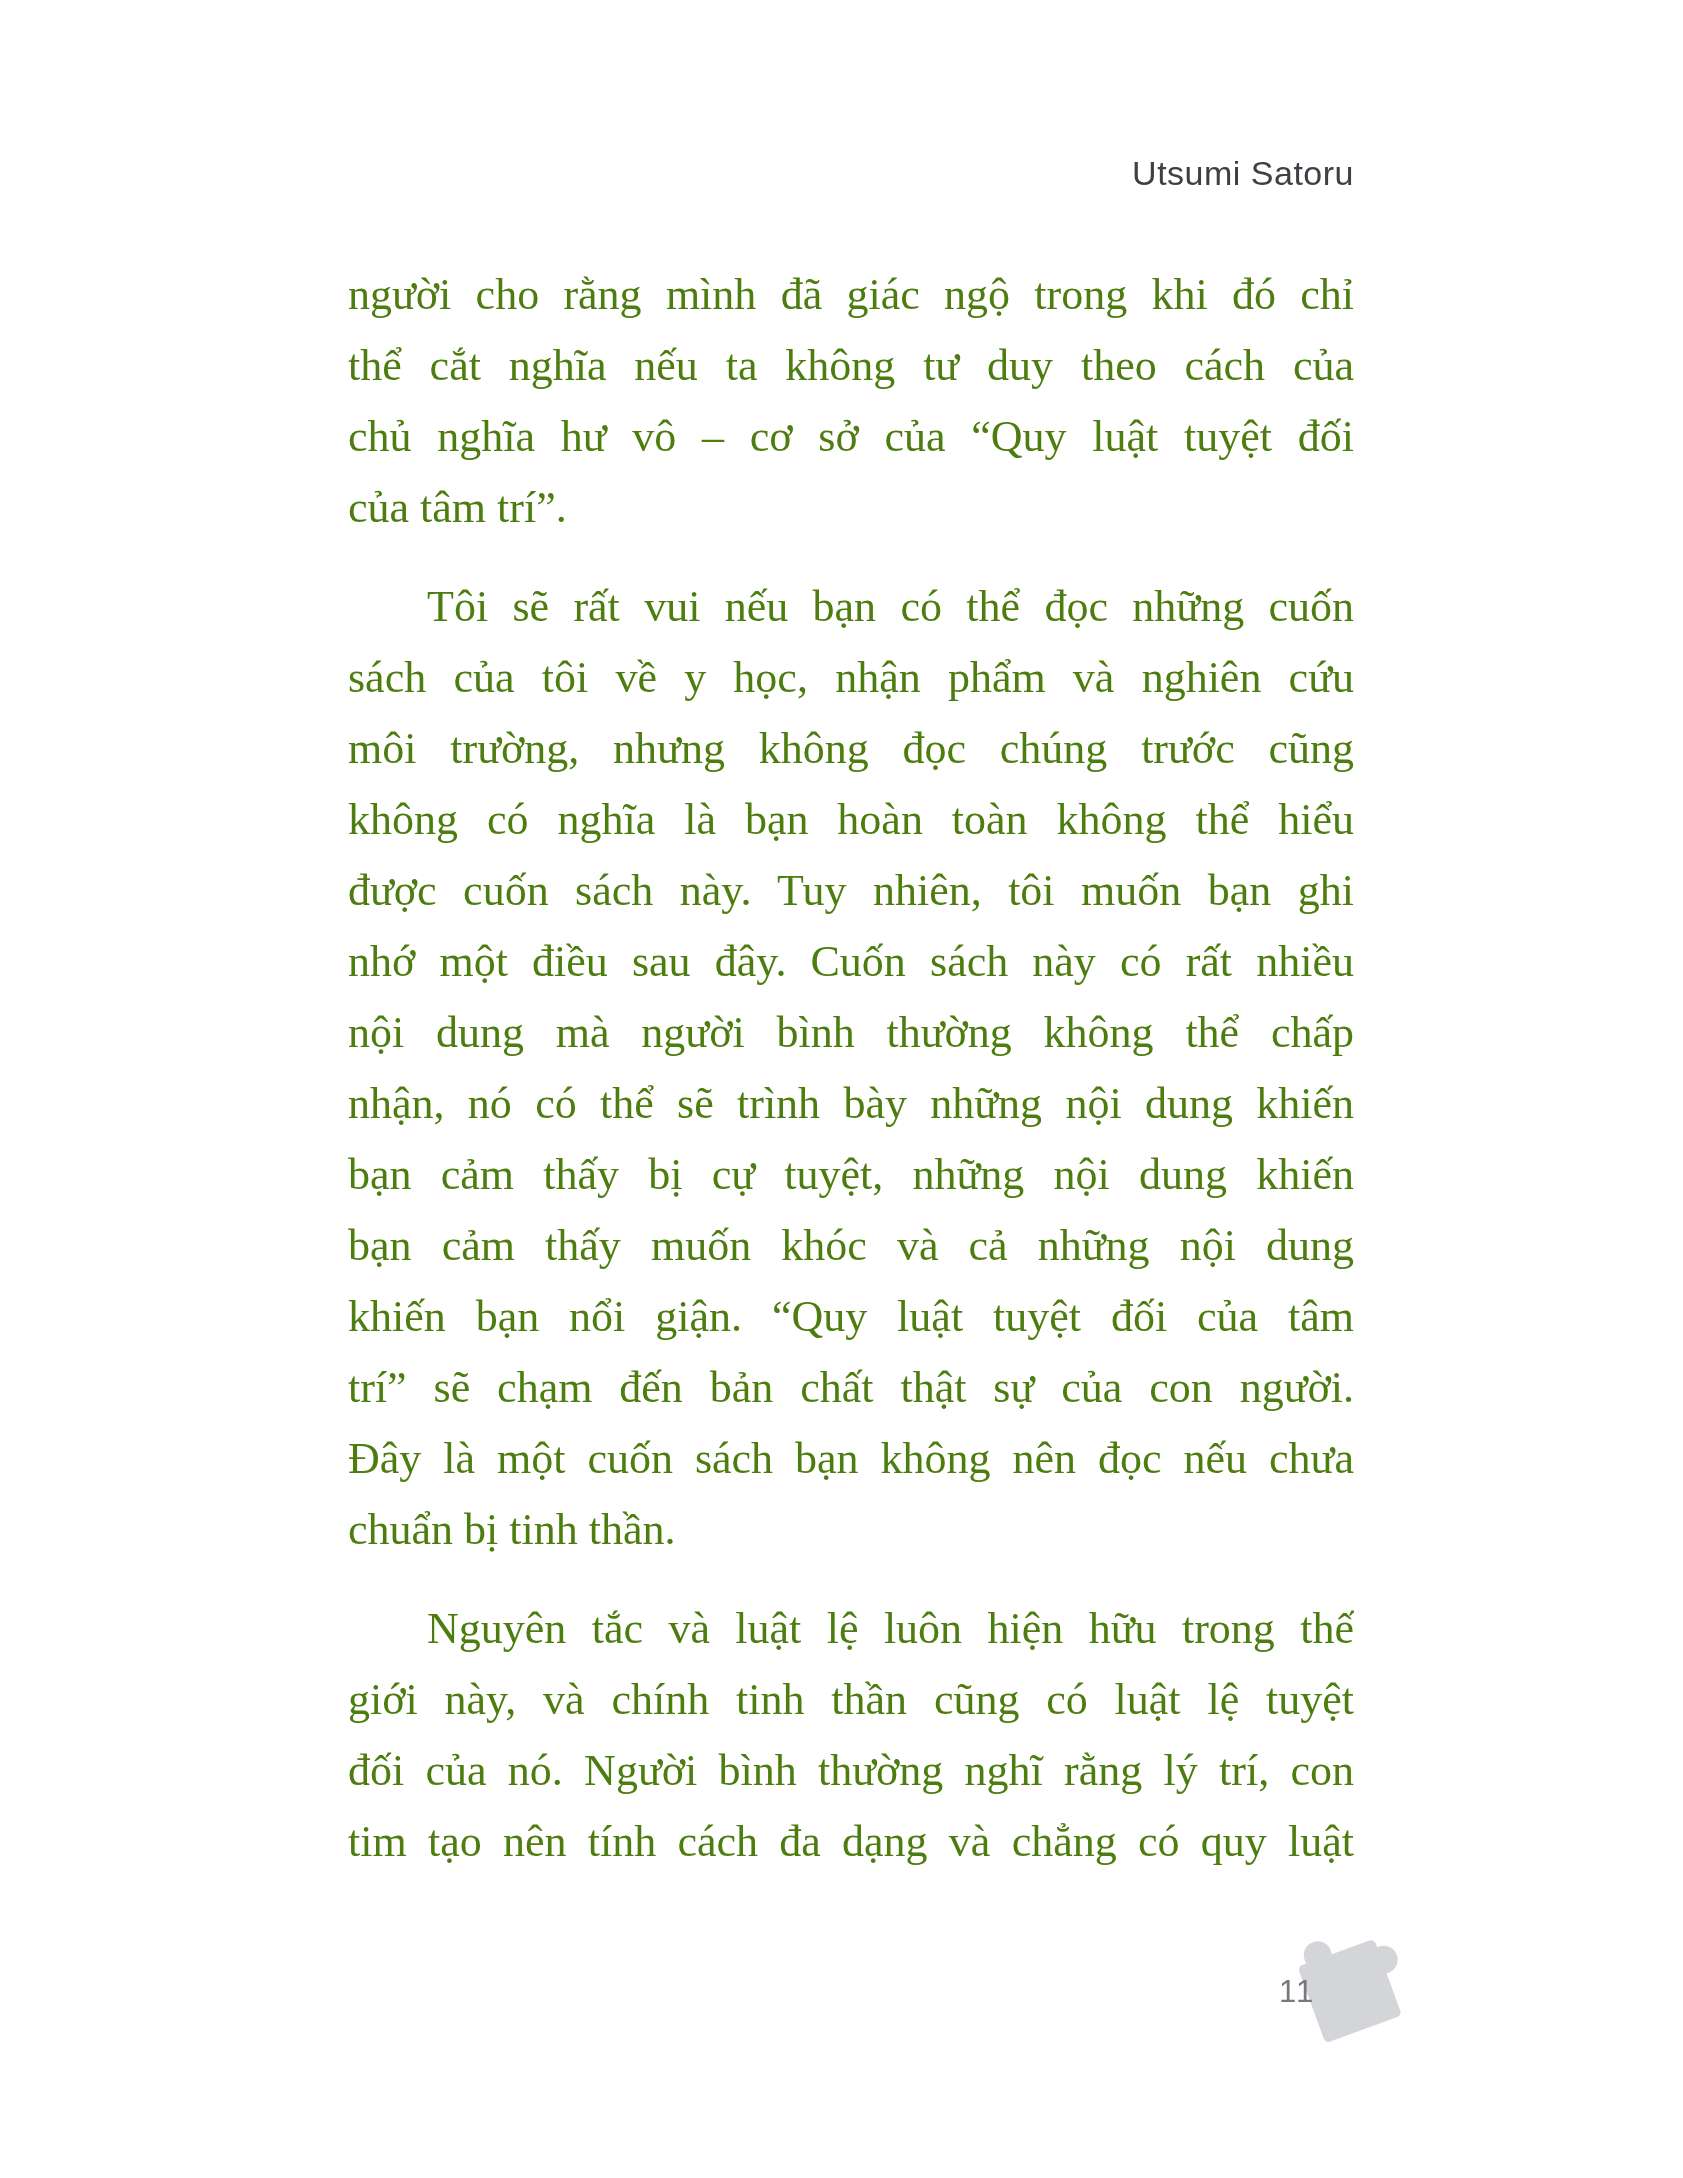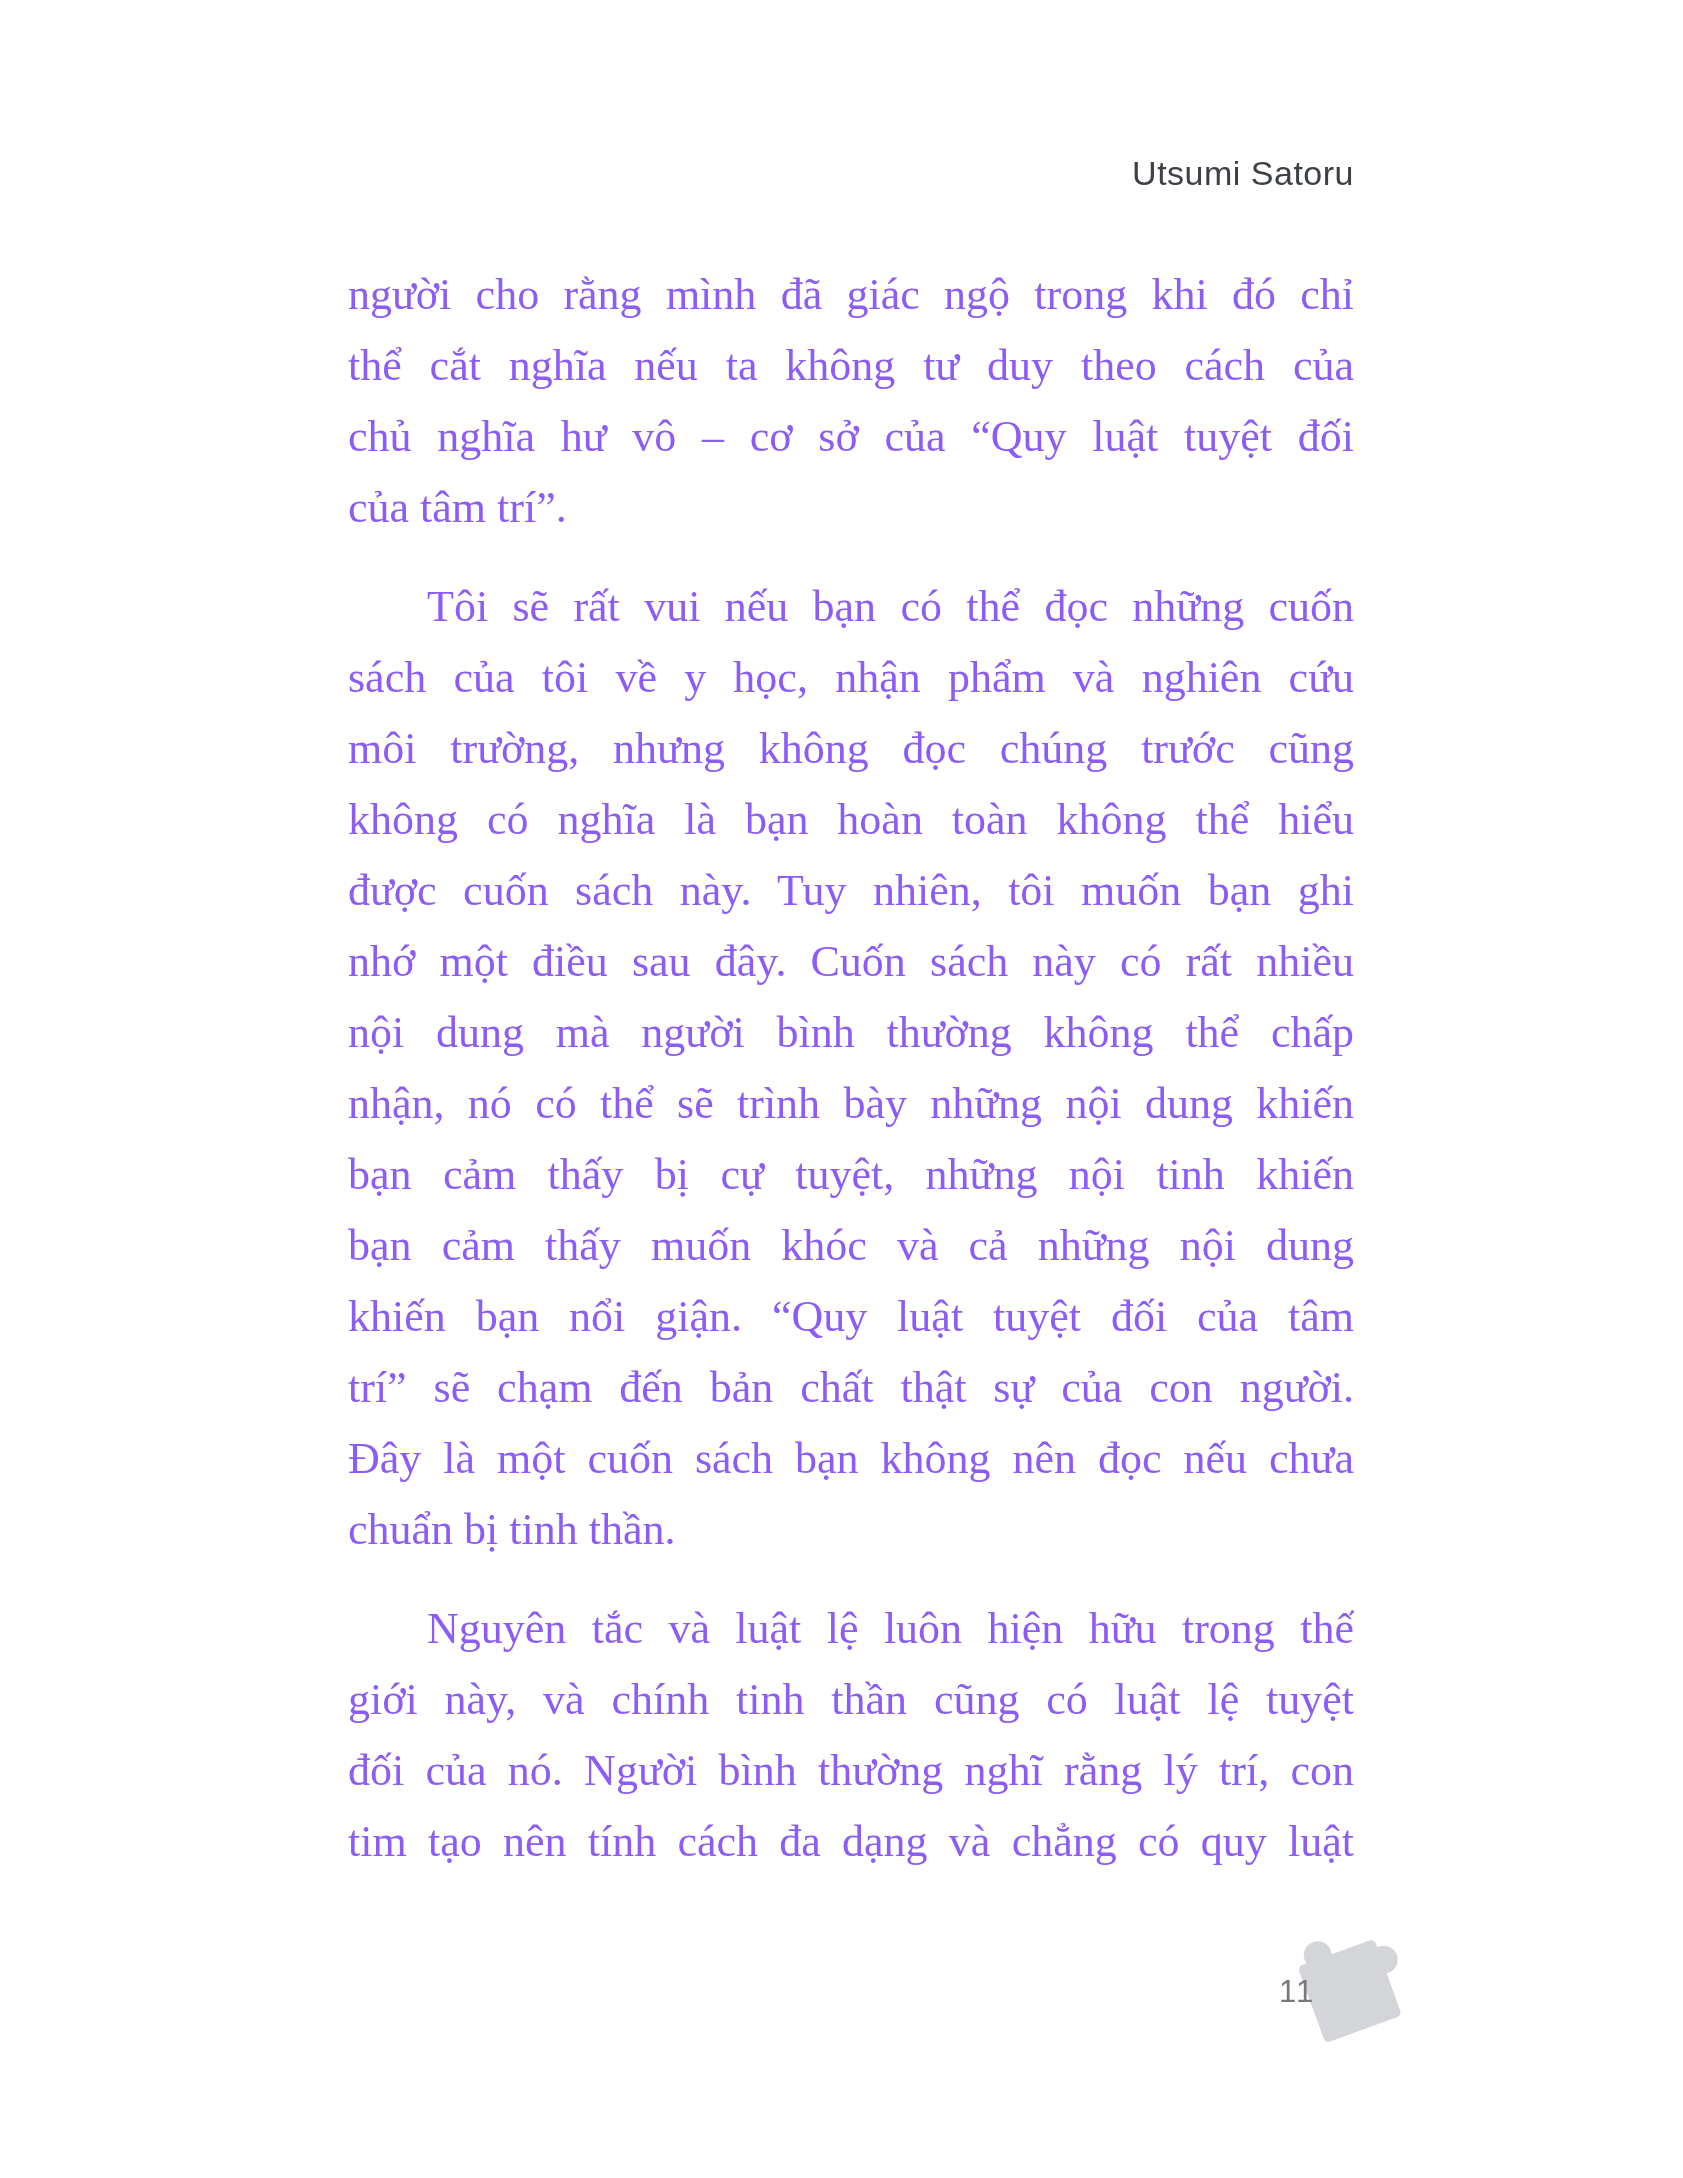--- a/index.html
+++ b/index.html
@@ -26,21 +26,21 @@
     letter-spacing: 0.5px;
     color: #3d4145;
   }
   .body-text {
     position: absolute;
     left: 348px;
     top: 259px;
     width: 1006px;
     font-size: 44px;
     line-height: 71px;
-    color: #8b5cf6;
+    color: #4d7c0f;
   }
   .paragraph { margin: 0; }
   .paragraph + .paragraph { margin-top: 28px; }
   .line {
     text-align: justify;
     text-align-last: justify;
     overflow: hidden;
     white-space: normal;
   }
   .line-left {
@@ -85,21 +85,21 @@
       </div>
       <div class="paragraph">
         <div class="line line-indent">Tôi sẽ rất vui nếu bạn có thể đọc những cuốn</div>
         <div class="line">sách của tôi về y học, nhận phẩm và nghiên cứu</div>
         <div class="line">môi trường, nhưng không đọc chúng trước cũng</div>
         <div class="line">không có nghĩa là bạn hoàn toàn không thể hiểu</div>
         <div class="line">được cuốn sách này. Tuy nhiên, tôi muốn bạn ghi</div>
         <div class="line">nhớ một điều sau đây. Cuốn sách này có rất nhiều</div>
         <div class="line">nội dung mà người bình thường không thể chấp</div>
         <div class="line">nhận, nó có thể sẽ trình bày những nội dung khiến</div>
-        <div class="line">bạn cảm thấy bị cự tuyệt, những nội tinh khiến</div>
+        <div class="line">bạn cảm thấy bị cự tuyệt, những nội dung khiến</div>
         <div class="line">bạn cảm thấy muốn khóc và cả những nội dung</div>
         <div class="line">khiến bạn nổi giận. “Quy luật tuyệt đối của tâm</div>
         <div class="line">trí” sẽ chạm đến bản chất thật sự của con người.</div>
         <div class="line">Đây là một cuốn sách bạn không nên đọc nếu chưa</div>
         <div class="line line-left">chuẩn bị tinh thần.</div>
       </div>
       <div class="paragraph">
         <div class="line line-indent">Nguyên tắc và luật lệ luôn hiện hữu trong thế</div>
         <div class="line">giới này, và chính tinh thần cũng có luật lệ tuyệt</div>
         <div class="line">đối của nó. Người bình thường nghĩ rằng lý trí, con</div>

